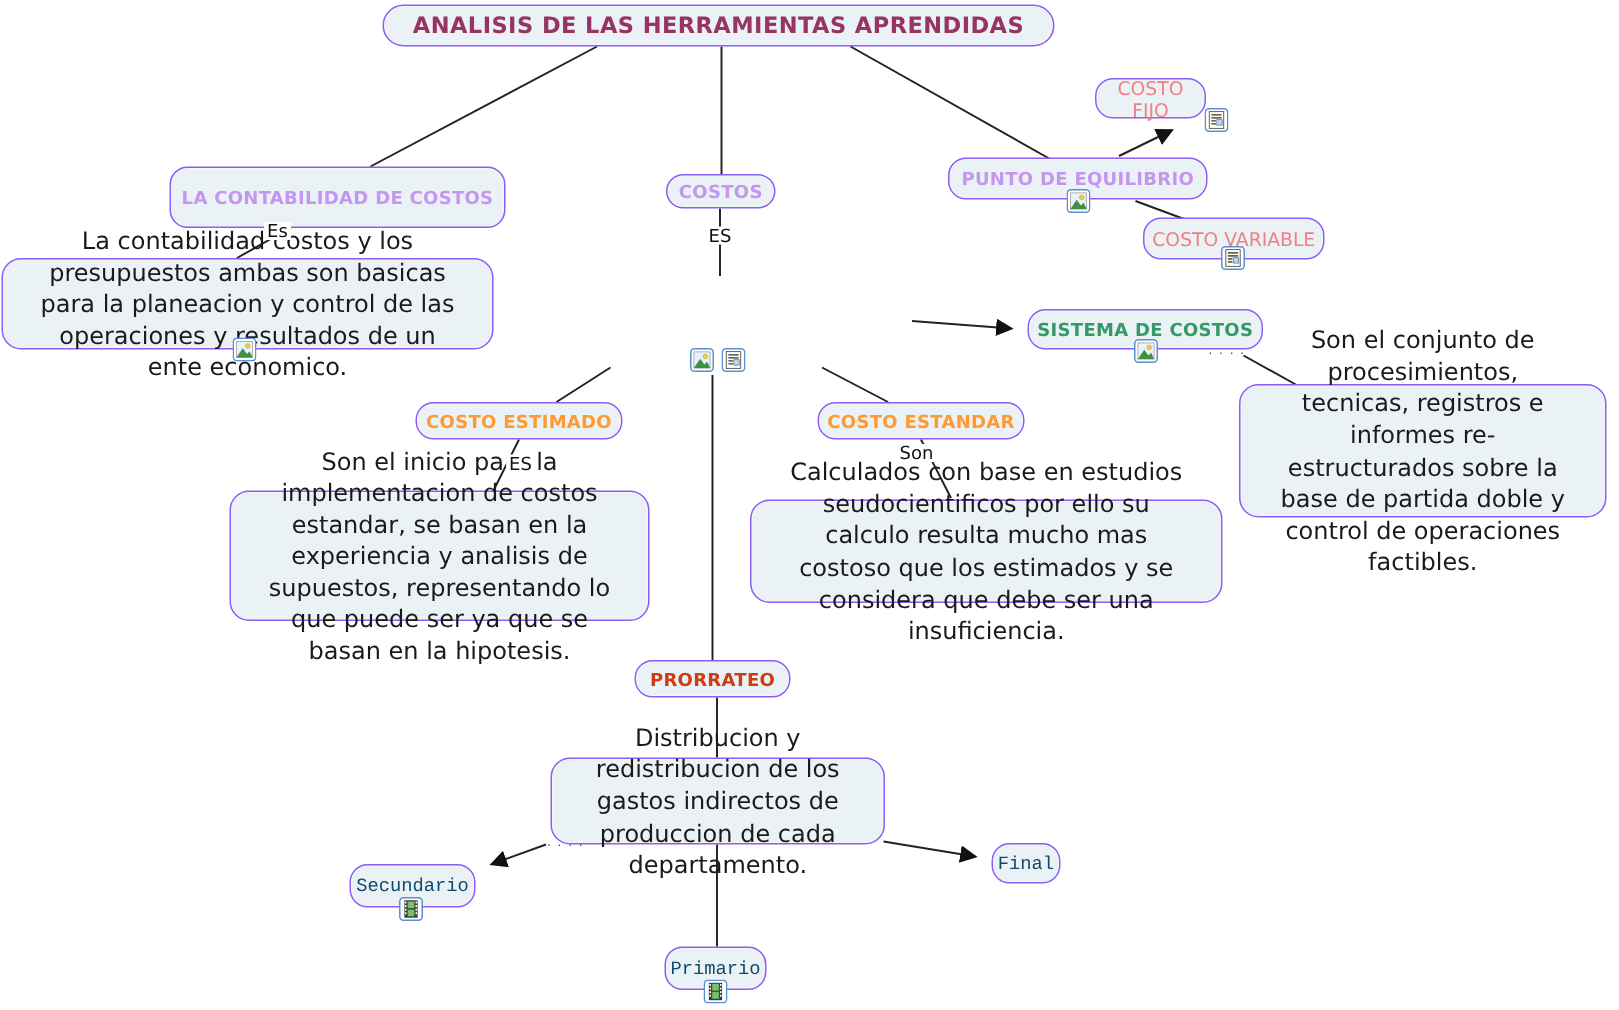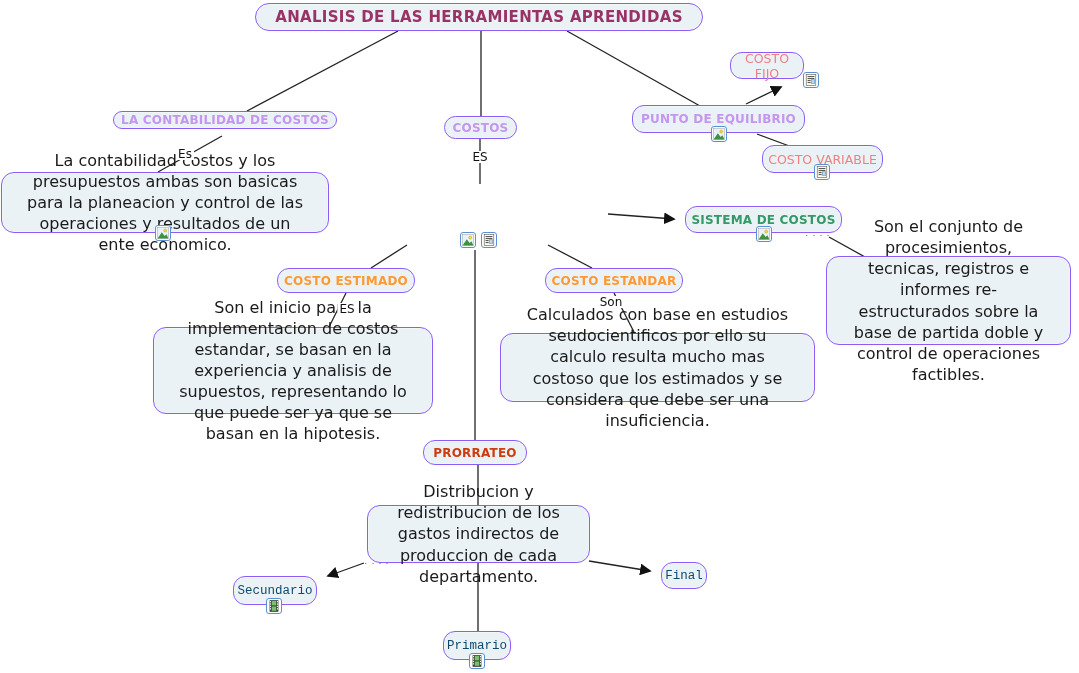--- a/index.html
+++ b/index.html
@@ -69,21 +69,21 @@
       <line x1="614" y1="293" x2="634" y2="332"></line>
       <line x1="478" y1="465" x2="478" y2="505"></line>
       <line x1="364" y1="563" x2="328" y2="576" marker-end="url(#arrow)"></line>
       <line x1="478" y1="563" x2="478" y2="631"></line>
       <line x1="589" y1="561" x2="650" y2="571" marker-end="url(#arrow)"></line>
     </g>
   </svg>
 
   <div class="node title" style="left:255px;top:3px;width:448px;height:28px;">ANALISIS DE LAS HERRAMIENTAS APRENDIDAS</div>
 
-  <div class="node concept-bold violet" style="left:113px;top:111px;width:224px;height:18px;">LA CONTABILIDAD DE COSTOS</div>
+  <div class="node concept-bold violet" style="left:113px;top:111px;width:224px;height:41px;">LA CONTABILIDAD DE COSTOS</div>
 
   <div class="node concept-bold violet" style="left:444px;top:116px;width:73px;height:23px;">COSTOS</div>
 
   <div class="node concept-bold violet" style="left:632px;top:105px;width:173px;height:28px;">PUNTO DE EQUILIBRIO</div>
 
   <div class="node concept-reg salmon" style="left:730px;top:52px;width:74px;height:27px;">COSTO FIJO</div>
 
   <div class="node concept-reg salmon" style="left:762px;top:145px;width:121px;height:28px;">COSTO VARIABLE</div>
 
   <div class="node concept-bold green" style="left:685px;top:206px;width:157px;height:27px;">SISTEMA DE COSTOS</div>

